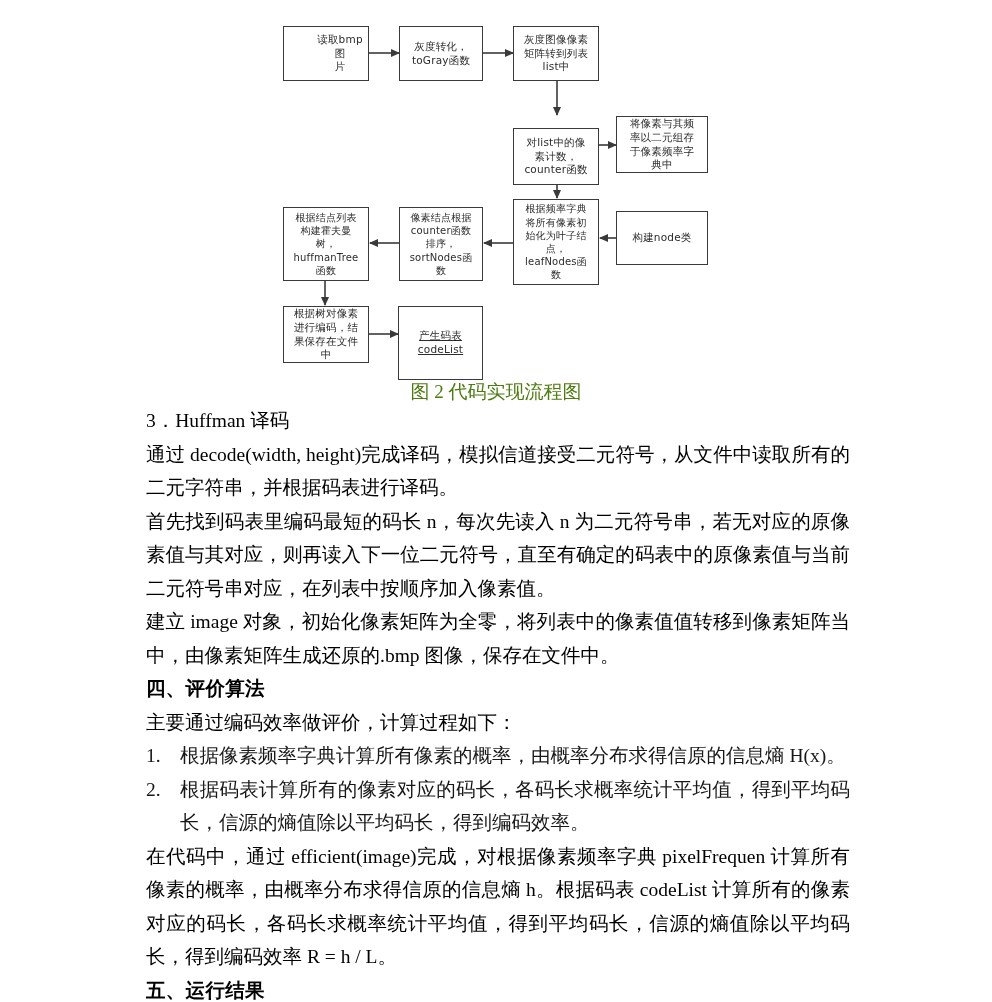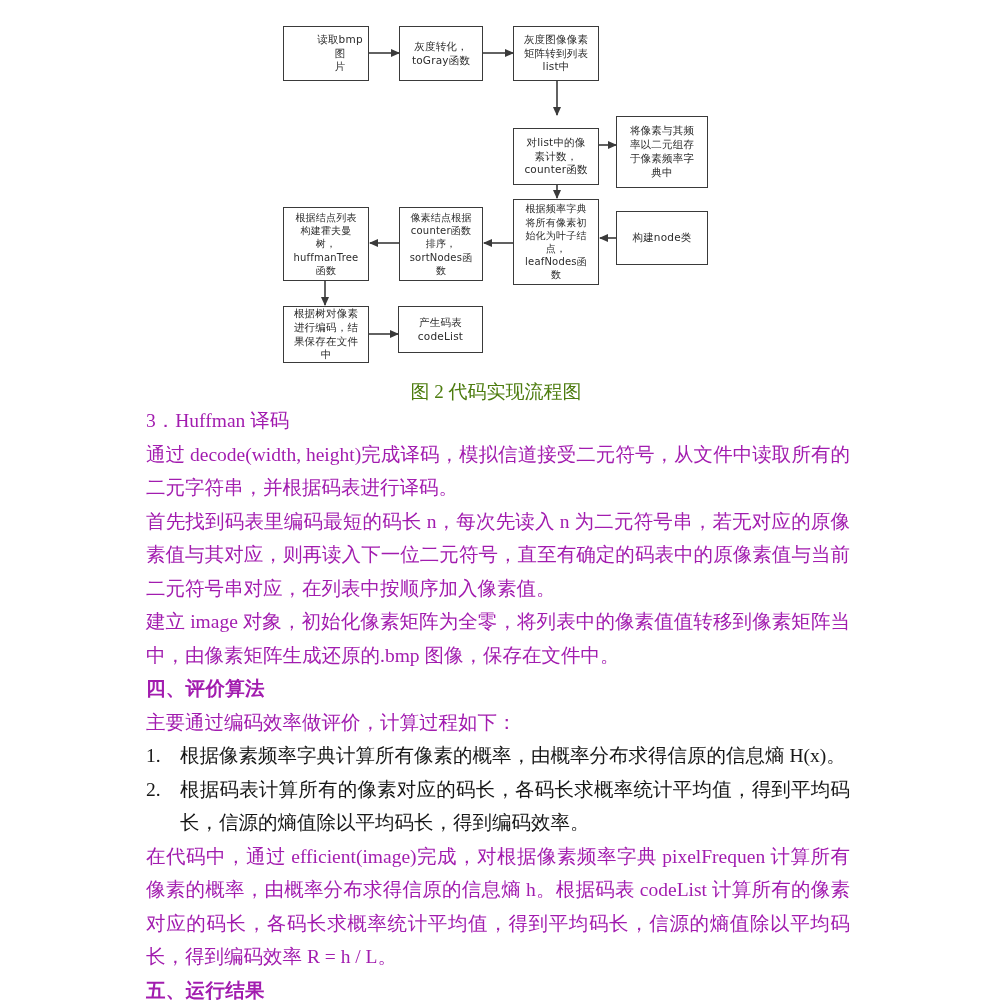--- a/index.html
+++ b/index.html
@@ -63,21 +63,21 @@
     left: 146px;
     top: 404px;
     width: 704px;
   }
   .para {
     font-size: 19.5px;
     line-height: 33.5px;
     text-align: justify;
     text-justify: inter-ideograph;
     margin: 0;
-    color: #a21caf;
+    color: #000000;
   }
   .para.heading-num {
     text-align: left;
   }
   .para.section {
     font-weight: bold;
     text-align: left;
     letter-spacing: 0.3px;
   }
   ol.numlist {
@@ -143,21 +143,21 @@
 toGray函数</div>
 
   <div class="fc-box" style="left:513px; top:26px; width:86px; height:55px;">灰度图像像素
 矩阵转到列表
 list中</div>
 
   <div class="fc-box" style="left:513px; top:128px; width:86px; height:57px;">对list中的像
 素计数，
 counter函数</div>
 
-  <div class="fc-box" style="left:616px; top:116px; width:92px; height:72px;">将像素与其频
+  <div class="fc-box" style="left:616px; top:116px; width:92px; height:57px;">将像素与其频
 率以二元组存
 于像素频率字
 典中</div>
 
   <div class="fc-box" style="left:513px; top:199px; width:86px; height:86px; font-size:10px;">根据频率字典
 将所有像素初
 始化为叶子结
 点，
 leafNodes函
 数</div>
@@ -174,21 +174,21 @@
 构建霍夫曼
 树，
 huffmanTree
 函数</div>
 
   <div class="fc-box" style="left:283px; top:306px; width:86px; height:57px;">根据树对像素
 进行编码，结
 果保存在文件
 中</div>
 
-  <div class="fc-box" style="left:398px; top:306px; width:85px; height:47px;">产生码表
+  <div class="fc-box" style="left:398px; top:306px; width:85px; height:74px;text-decoration:underline;">产生码表
 codeList</div>
 </div>
 
 <div class="fig-caption">图 2  代码实现流程图</div>
 
 <div id="text-body">
 
   <p class="para heading-num">3．Huffman 译码</p>
 
   <p class="para">通过 decode(width, height)完成译码，模拟信道接受二元符号，从文件中读取所有的二元字符串，并根据码表进行译码。</p>

